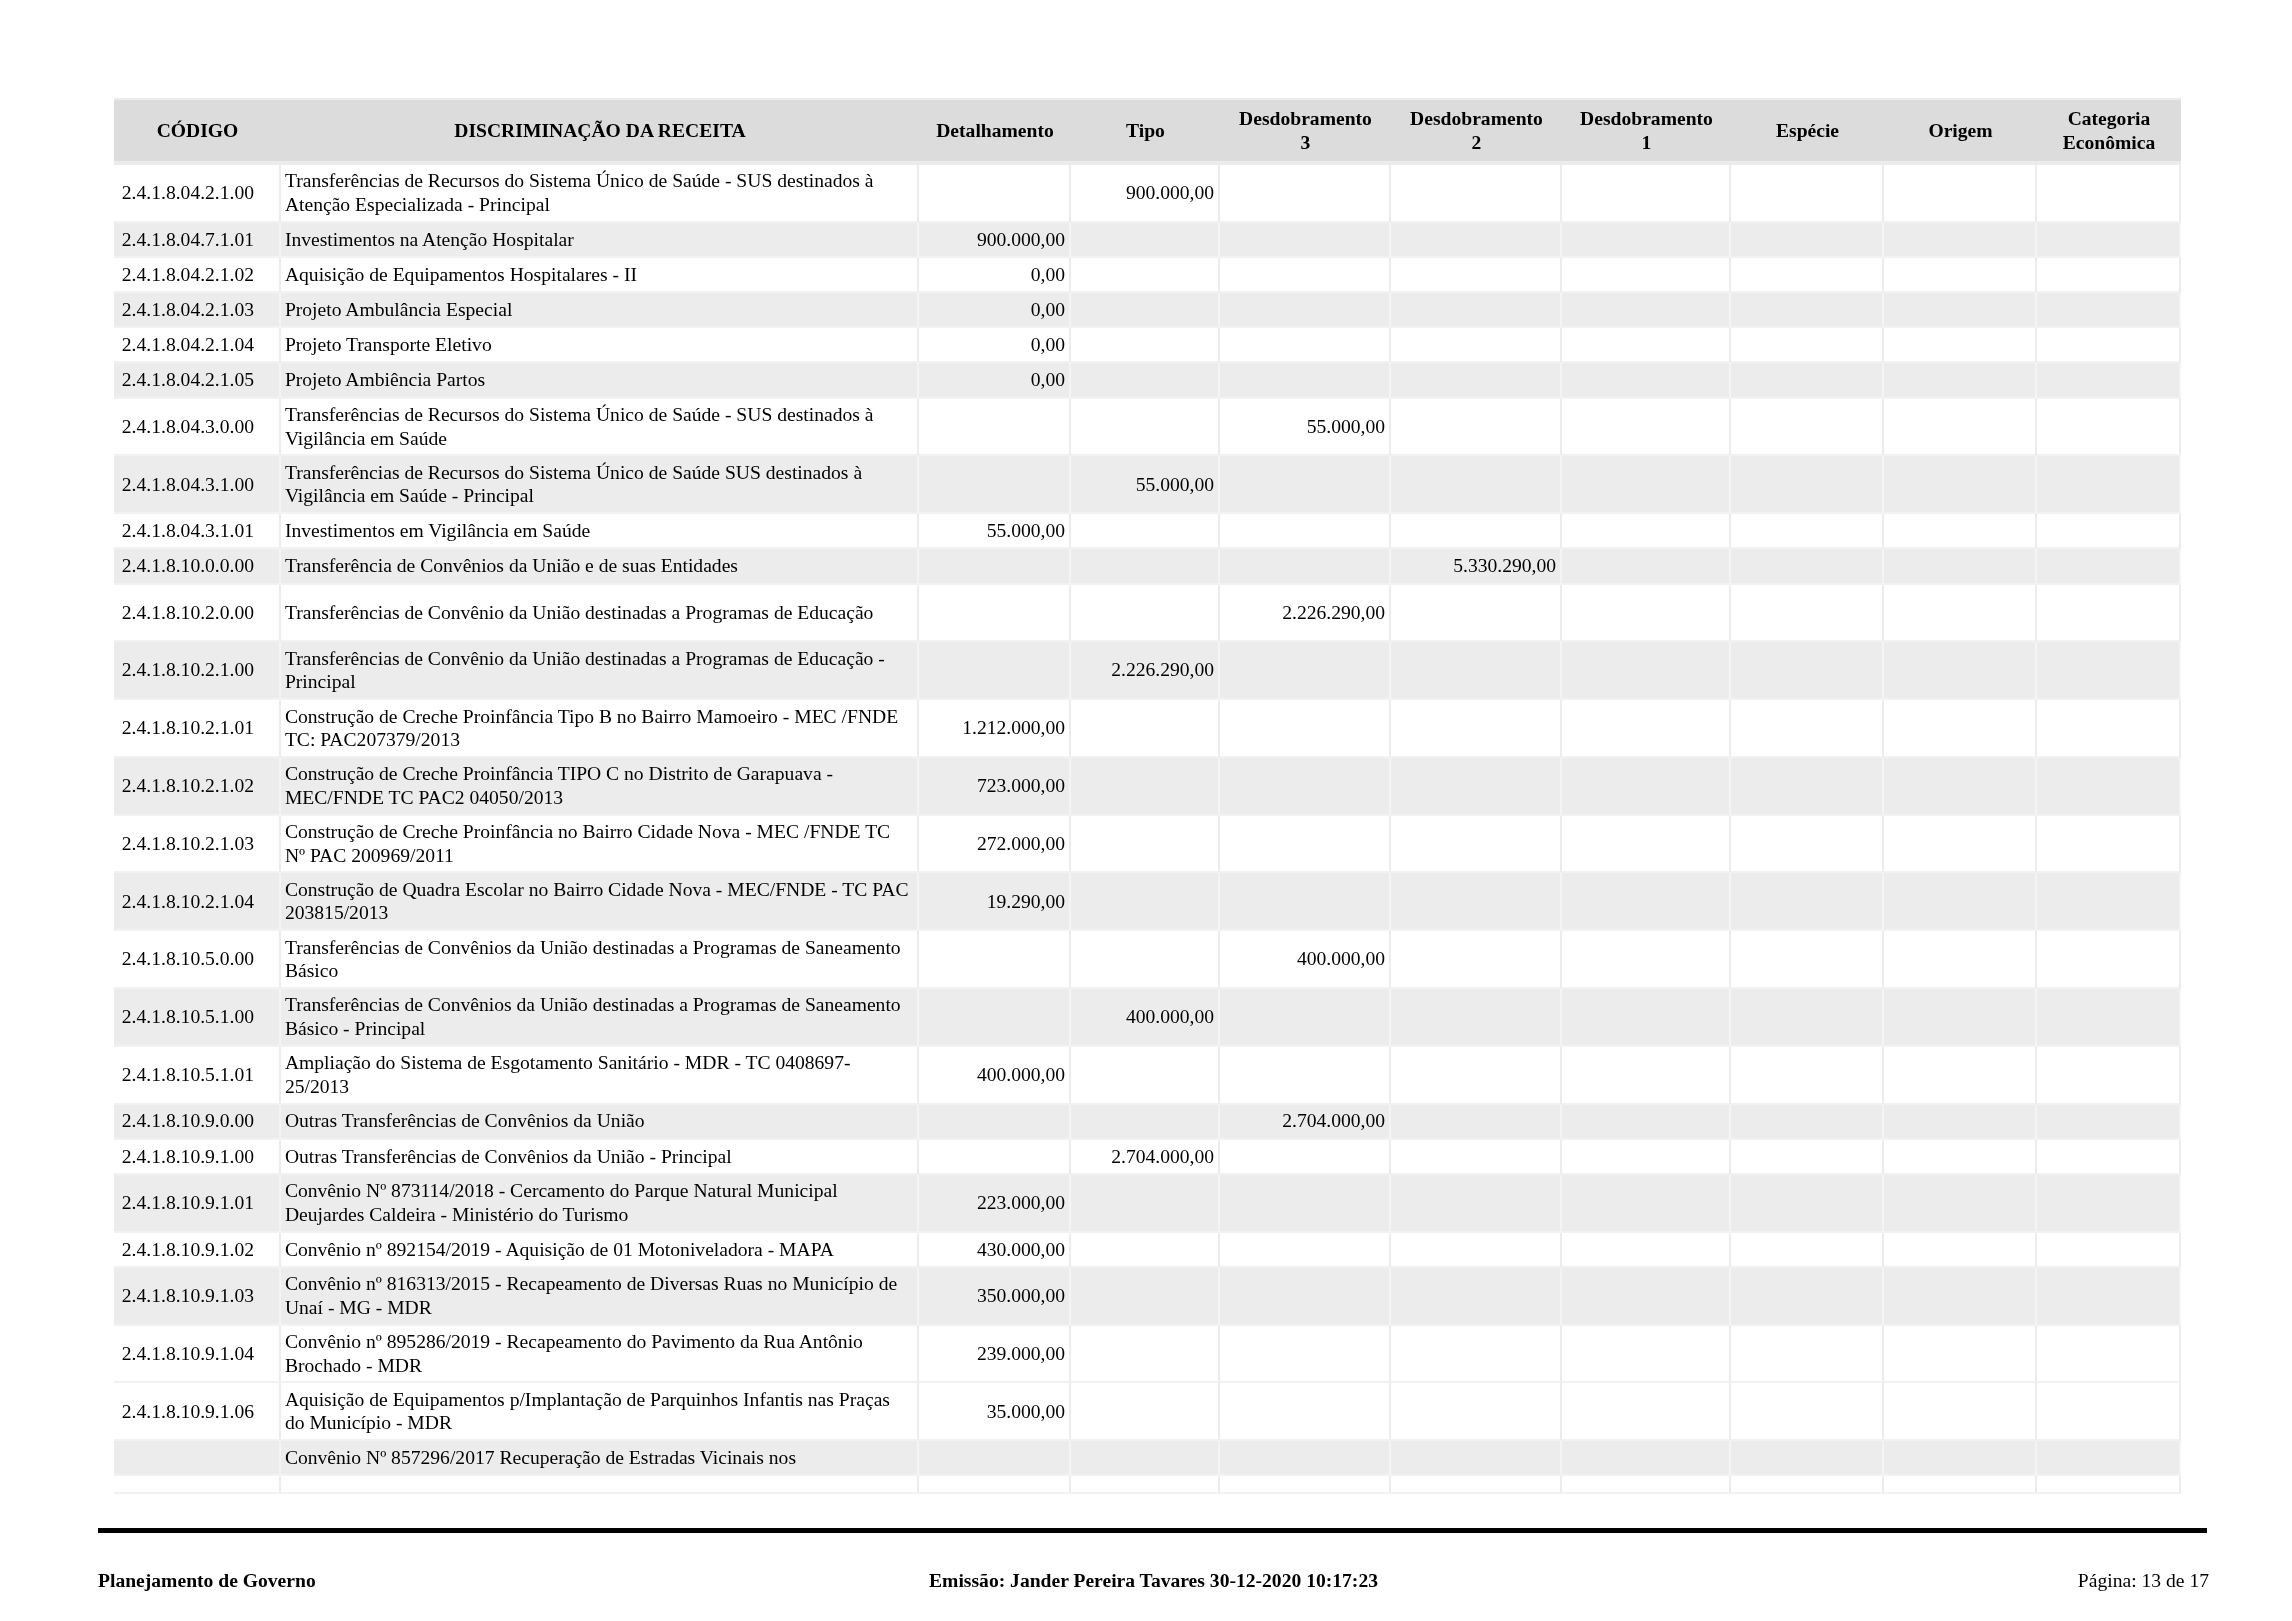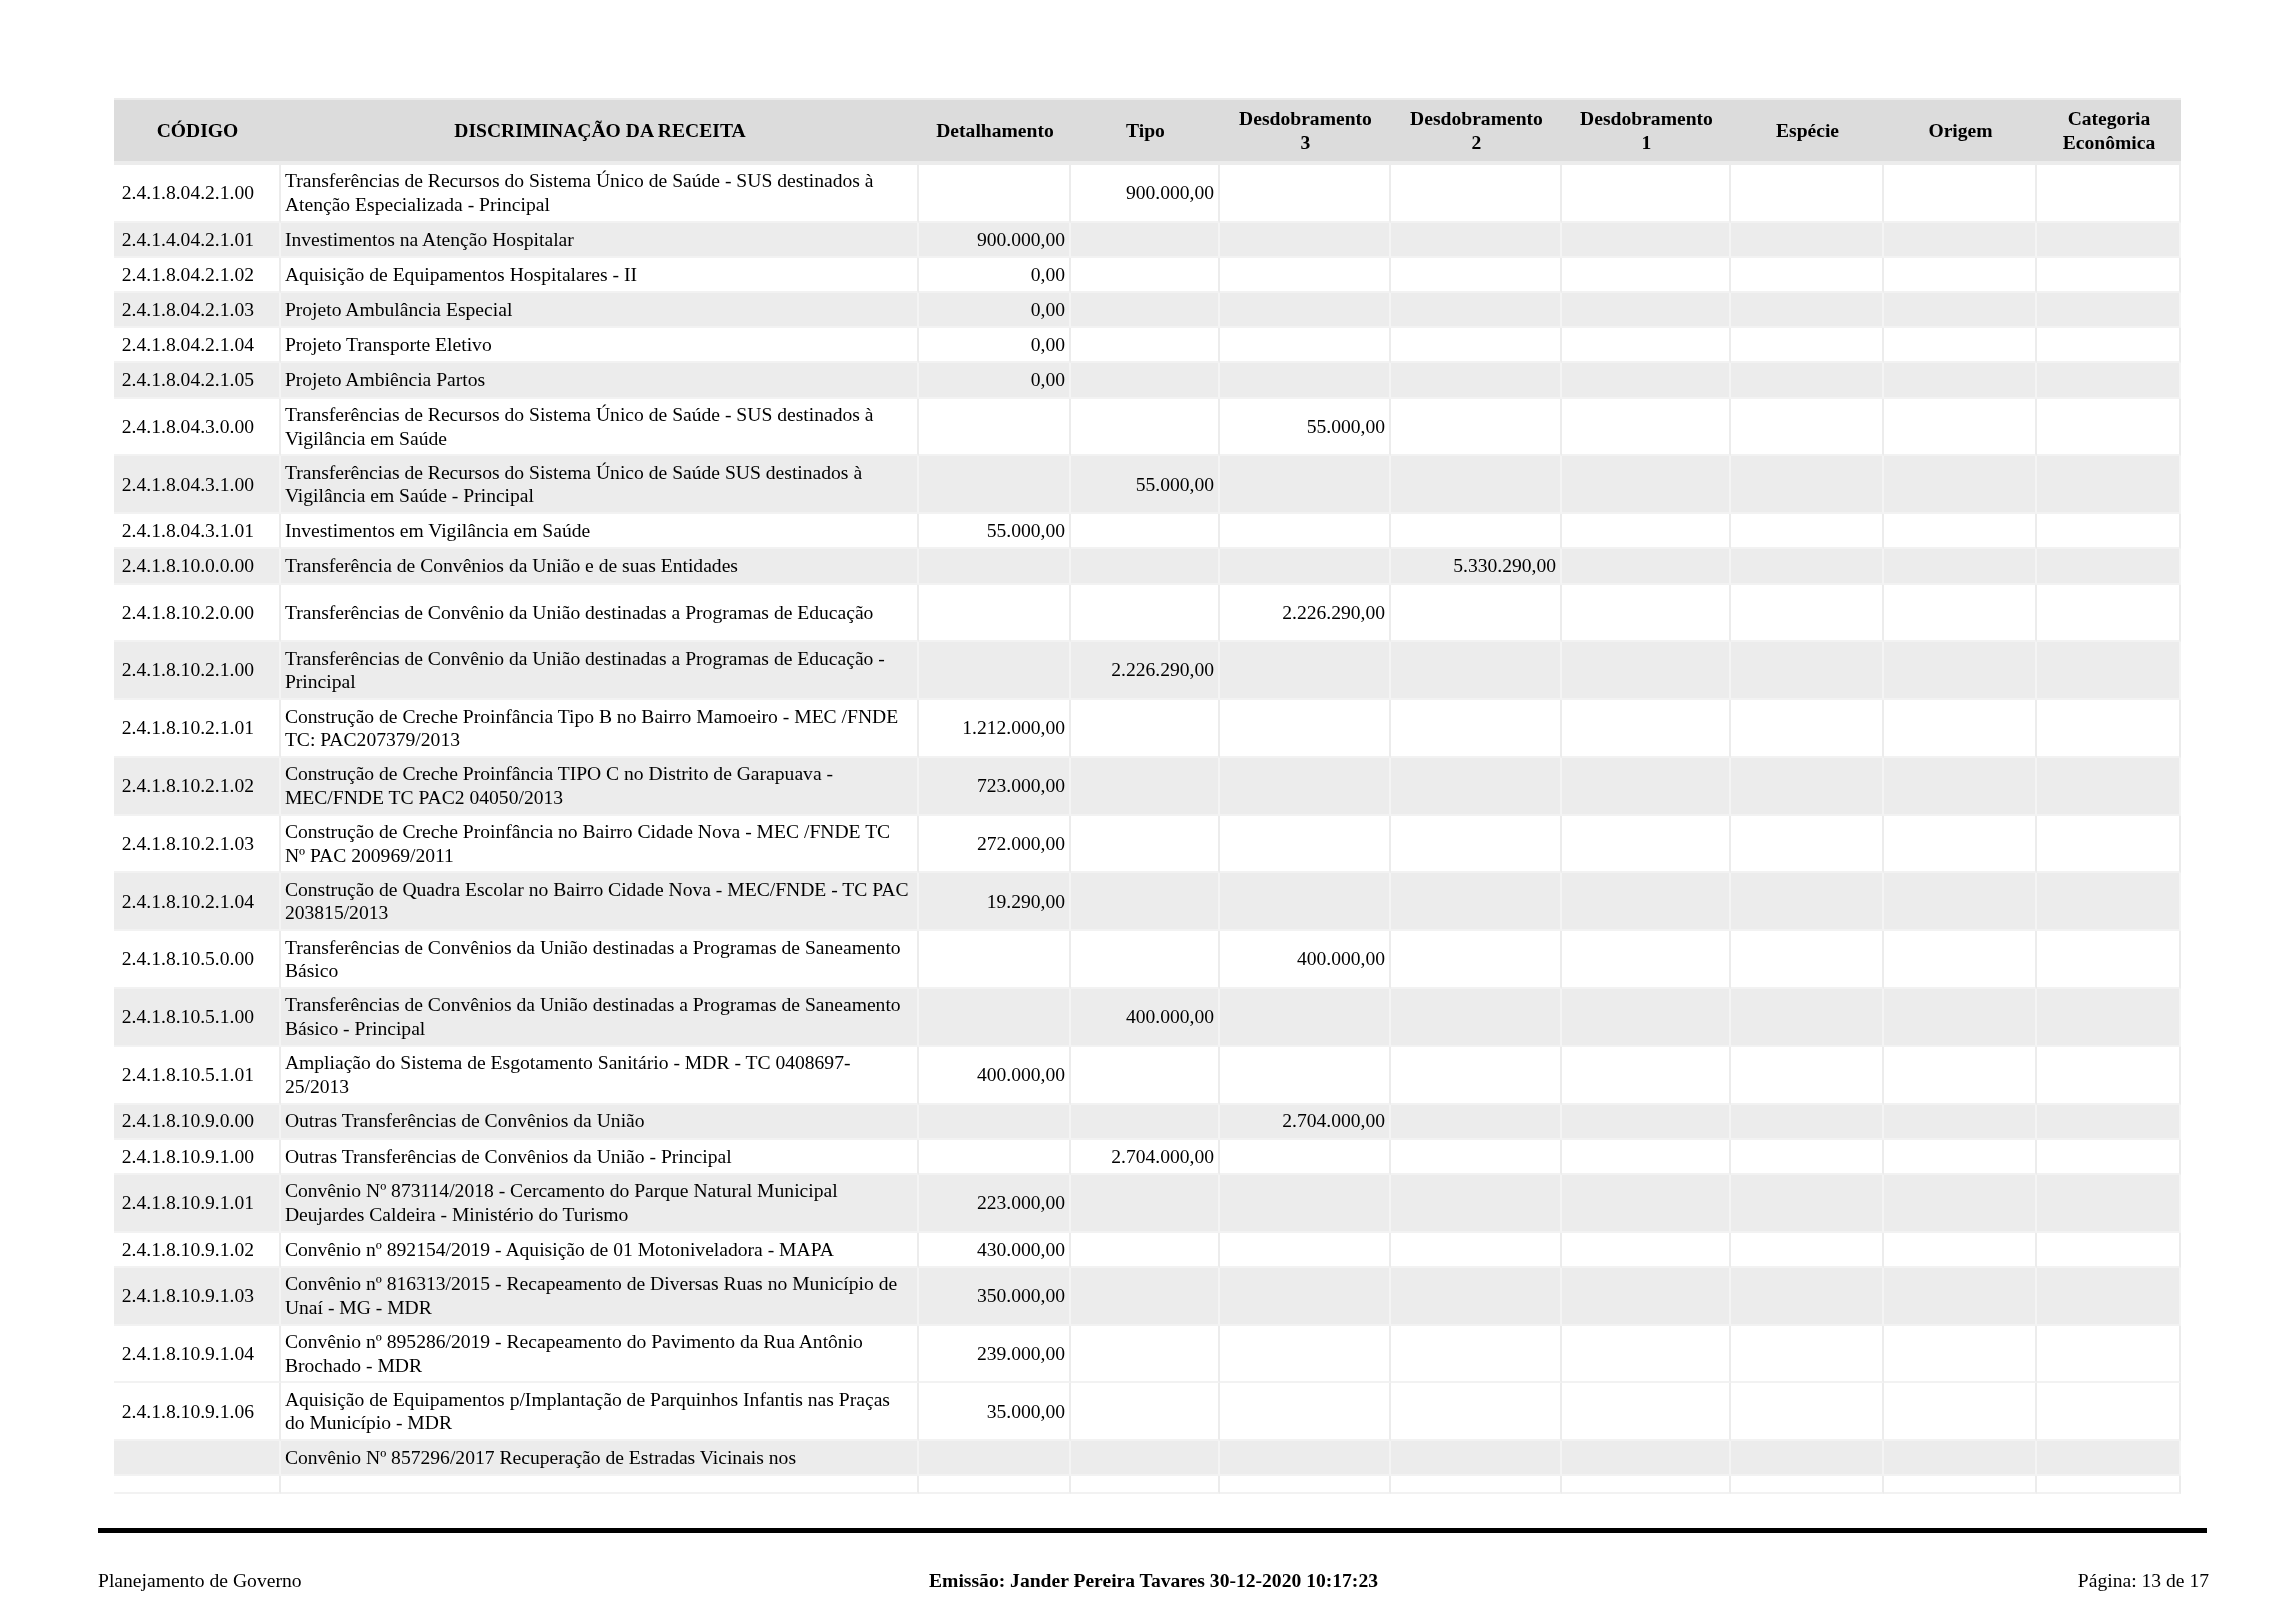--- a/index.html
+++ b/index.html
@@ -19,21 +19,21 @@
   tbody tr.white td { background:#ffffff; }
   td.code { white-space:nowrap; padding-left:7.8px; padding-right:18px; }
   td.desc { padding-left:3.9px; }
   td.num { text-align:right; white-space:nowrap; padding-right:3.9px; }
   tr.h1 td { height:27.4px; }
   tr.h2 td { height:50px; }
   tr.partial td { height:27.4px; }
   tr.stub td { height:15.7px; padding:0; }
   .rule { position:absolute; left:98px; top:1528px; width:2109px; height:4.9px; background:#000; }
   .footer { position:absolute; top:1570px; font-family:"Liberation Serif", serif; font-size:19.6px; }
-  .f-left { left:98px; }
+  .f-left { left:98px;font-weight:bold; }
   .f-center { left:929px;font-weight:bold; }
   .f-right { right:84px;text-align:center; }
 </style>
 </head>
 <body>
 
 <div class="table-wrap">
   <table>
     <colgroup>
       <col class="c-code">
@@ -80,21 +80,21 @@
           <td class="num"></td>
           <td class="num">900.000,00</td>
           <td class="num"></td>
           <td class="num"></td>
           <td class="num"></td>
           <td class="num"></td>
           <td class="num"></td>
           <td class="num"></td>
         </tr>
         <tr class="gray h1">
-          <td class="code">2.4.1.4.04.2.1.01</td>
+          <td class="code">2.4.1.8.04.7.1.01</td>
           <td class="desc">Investimentos na Atenção Hospitalar</td>
           <td class="num">900.000,00</td>
           <td class="num"></td>
           <td class="num"></td>
           <td class="num"></td>
           <td class="num"></td>
           <td class="num"></td>
           <td class="num"></td>
           <td class="num"></td>
         </tr>

